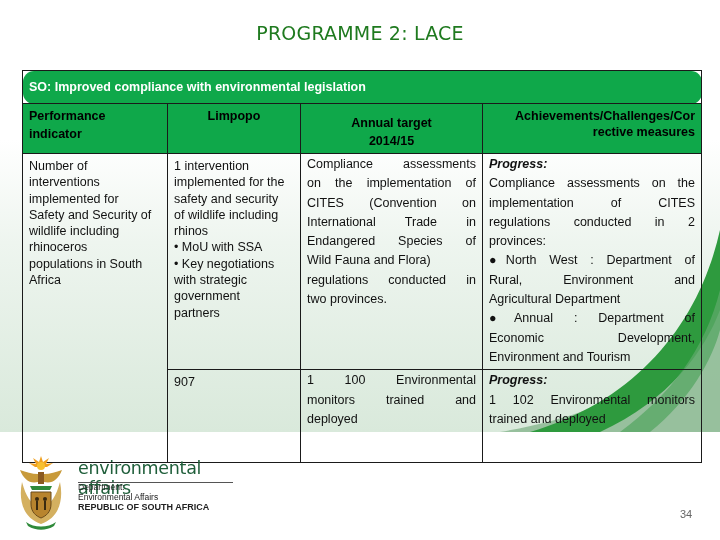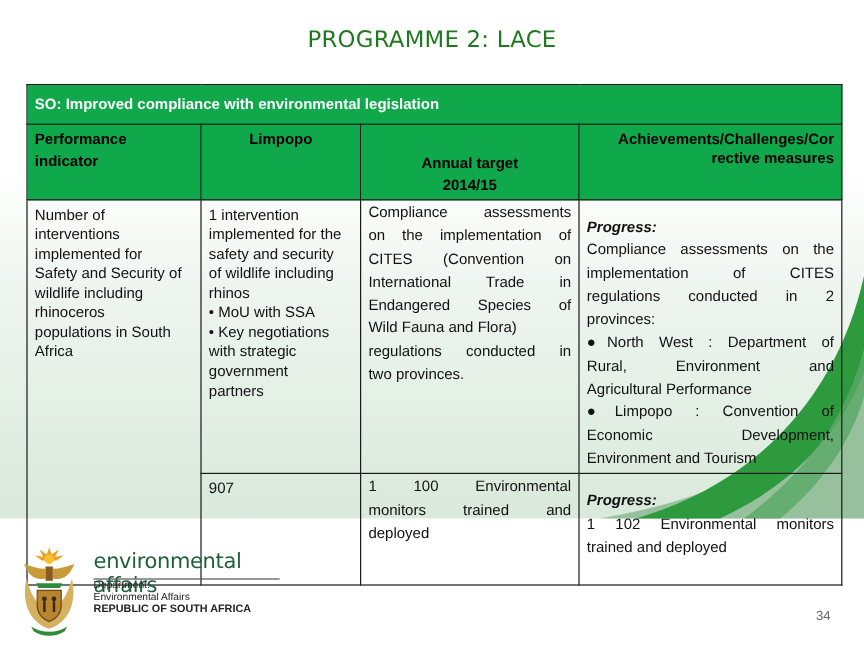--- a/index.html
+++ b/index.html
@@ -18,33 +18,33 @@
   }
 
   table.main {
     position: absolute; left: 22px; top: 70px; width: 679px;
     border-collapse: collapse; table-layout: fixed;
     font-family: "Liberation Sans", sans-serif; font-size: 12.5px;
   }
   table.main td, table.main th { border: 1px solid #1a1a1a; vertical-align: top; }
   .so-row td {
     background: #0fa84a; color: #ffffff; font-weight: bold; height: 33px;
-    padding: 9px 6px 0 6px; font-size: 12.5px; border-color: #0b6e30;
+    padding: 9px 6px 0 6px; font-size: 12.5px; border-color: #0b6e30; border-radius: 11px;
   }
   .hdr-row th {
     background: #0fa84a; color: #000000; font-weight: bold; height: 39px;
     padding: 3px 6px; font-size: 12.5px; line-height: 18px; border-color: #0b6e30;
   }
   .hdr-row th.left { text-align: left; }
   .hdr-row th.center { text-align: center; }
   .hdr-row th.ach { line-height: 16px; padding-top: 4px; text-align: right; }
 
   td.cell { padding: 4px 6px 2px 6px; line-height: 16.3px; margin-left: 24px; }
   td.tgt { line-height: 19.3px; text-align: justify; padding-top: 1px; }
-  td.ach { line-height: 19.3px; text-align: justify; padding-top: 13px; }
+  td.ach { line-height: 19.3px; text-align: justify; padding-top: 1px; }
   .jline { display: block; text-align: justify; text-align-last: justify; }
   .lline { display: block; }
   .bold-it { font-weight: bold; font-style: italic; }
   .row1 td { height: 213px; }
   .row2 td { height: 93px; }
 
   .logo { position: absolute; left: 16px; top: 452px; width: 210px; height: 82px; }
   .crest { position: absolute; left: 0; top: 0; width: 50px; height: 80px; }
   .brand { position: absolute; left: 62px; top: 6px; font-family: "DejaVu Sans", sans-serif; font-size: 17.5px; color: #1f5e3a; letter-spacing: -0.3px; }
   .brand-line { position: absolute; left: 62px; top: 30px; width: 155px; height: 1px; background: #555; }
@@ -75,21 +75,21 @@
       <tr class="so-row">
     <td colspan="4">SO: Improved compliance with environmental legislation</td>
   </tr>
   <tr class="hdr-row">
     <th class="left">
       <span class="lline">Performance</span>
       <span class="lline">indicator</span>
     </th>
     <th class="center">Limpopo</th>
     <th class="center">
-      <span class="lline" style="margin-top:20px">Annual target</span>
+      <span class="lline" style="margin-top:7px">Annual target</span>
       <span class="lline">2014/15</span>
     </th>
     <th class="center ach">
       <span class="lline">Achievements/Challenges/Cor</span>
       <span class="lline">rective measures</span>
     </th>
   </tr>
 
   <tr class="row1">
     <td class="cell" rowspan="2">
@@ -125,22 +125,22 @@
       <span class="lline">two provinces.</span>
     </td>
     <td class="cell ach">
       <span class="lline bold-it">Progress:</span>
       <span class="jline">Compliance assessments on the</span>
       <span class="jline">implementation of CITES</span>
       <span class="jline">regulations conducted in 2</span>
       <span class="lline">provinces:</span>
       <span class="jline">●North West : Department of</span>
       <span class="jline">Rural, Environment and</span>
-      <span class="lline">Agricultural Performance</span>
-      <span class="jline">●Limpopo : Convention of</span>
+      <span class="lline">Agricultural Department</span>
+      <span class="jline">●Annual : Department of</span>
       <span class="jline">Economic Development,</span>
       <span class="lline">Environment and Tourism</span>
     </td>
   </tr>
 
   <tr class="row2">
     <td class="cell">
       <span class="lline">907</span>
     </td>
     <td class="cell tgt">

